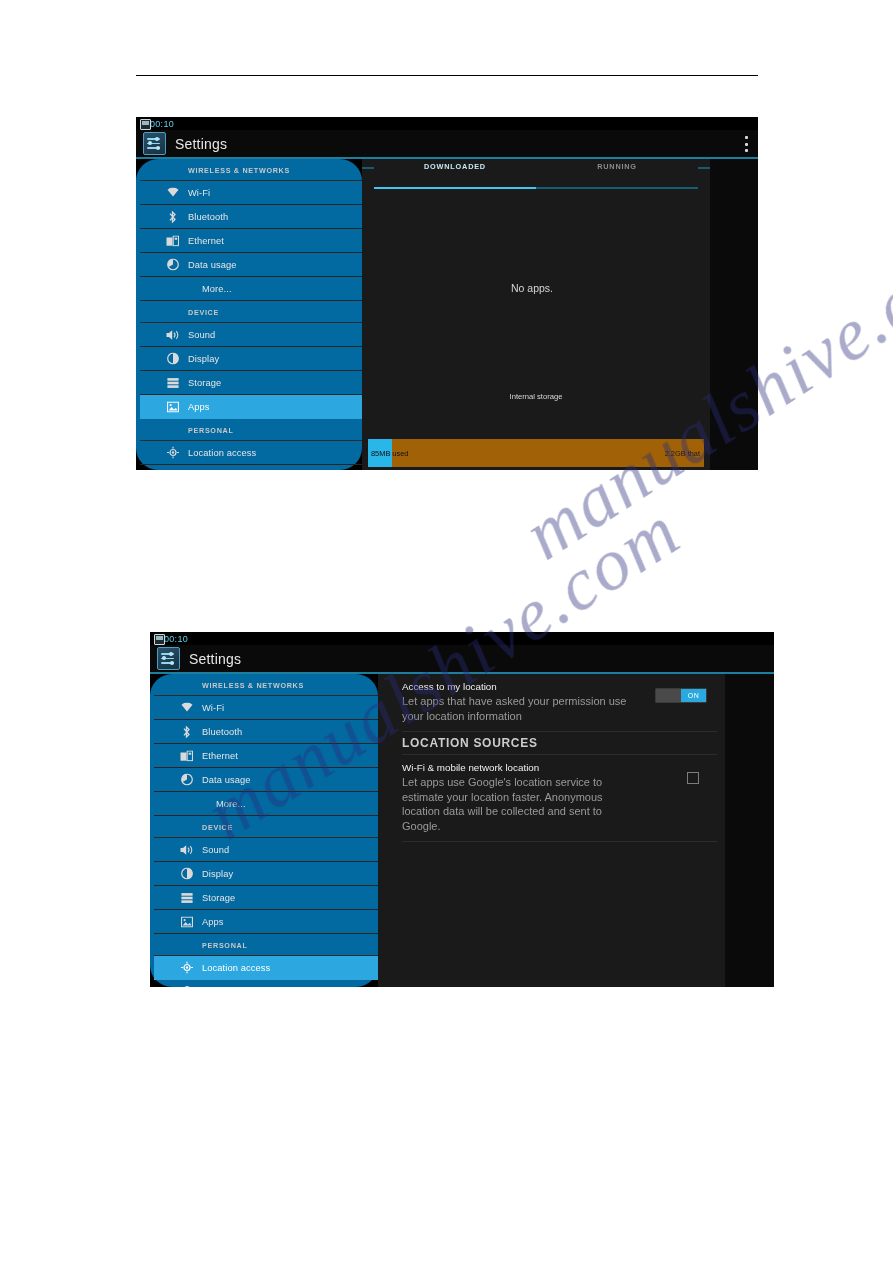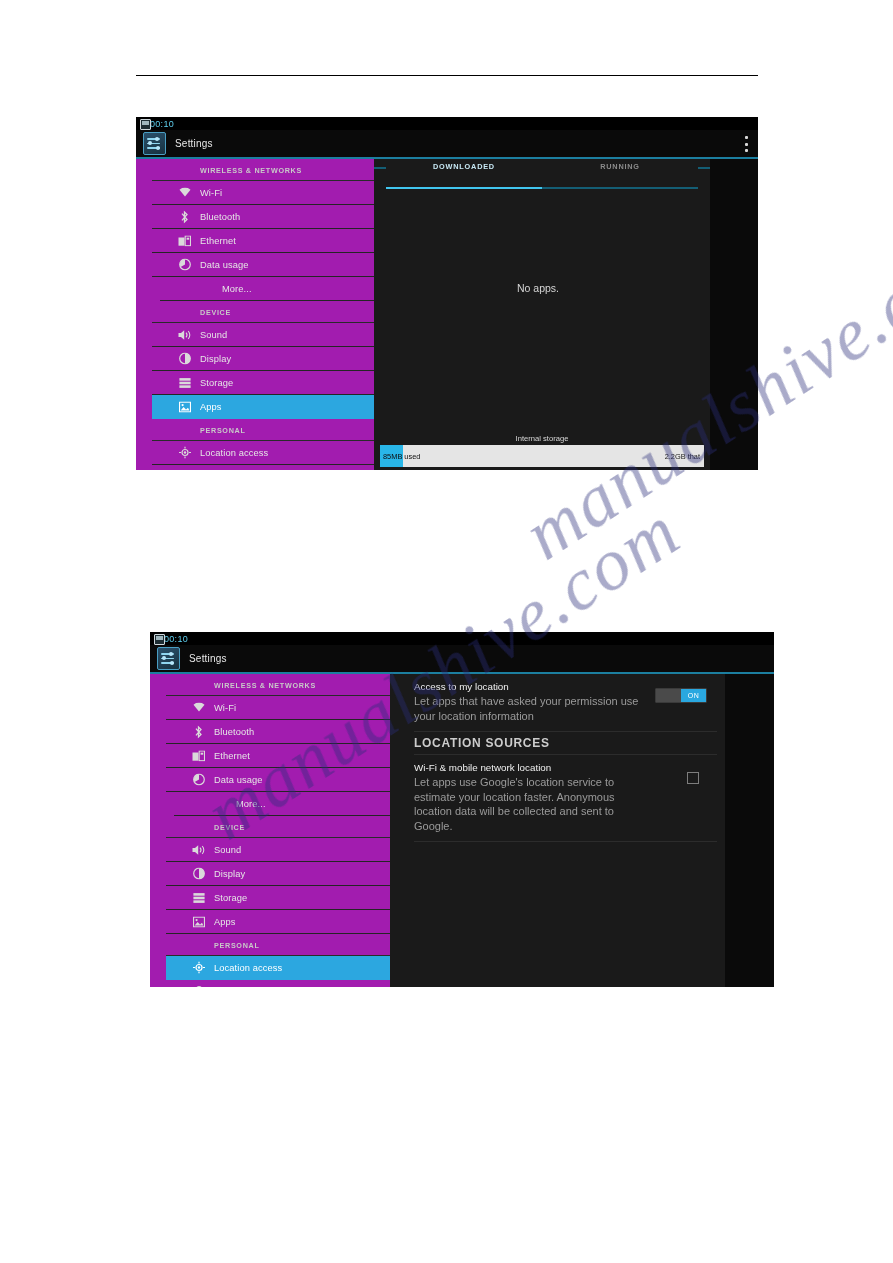--- a/index.html
+++ b/index.html
@@ -149,21 +149,21 @@
     width: 4px; height: 4px;
     border-radius: 50%;
     background: #b6e6fa;
     display: block;
   }
   .app-icon b.d1 { left: 11px; top: 3.7px; }
   .app-icon b.d2 { left: 4px;  top: 8.2px; }
   .app-icon b.d3 { left: 12px; top: 12.7px; }
   .ab-title {
     color: #e8e8e8;
-    font-size: 10px;
+    font-size: 14px;
     margin-left: 9px;
     letter-spacing: 0.2px;
   }
   .overflow {
     position: absolute;
     right: 10px;
     top: 6px;
     width: 4px;
     height: 16px;
     display: flex;
@@ -183,23 +183,24 @@
     display: flex;
     position: relative;
     background: #000000;
     height: calc(100% - 42px);
   }
 
   
   .sidebar {
     width: 222px;
     flex: none;
-    background: #a21caf;
-    padding-left: 16px;
-    position: relative;
+    background: #0369a1;
+    padding-left: 4px;
+    position: relative;
+    border-radius: 22px;
   }
   #shot-location .sidebar { width: 224px; }
 
   .section-label {
     color: #c9c9c9;
     font-size: 7.2px;
     font-weight: bold;
     letter-spacing: 0.7px;
     padding: 7px 0 5px 48px;
     border-bottom: 1px solid #2a2a2a;
@@ -216,21 +217,21 @@
   .nav-item.selected {
     background: #2ca7e0;
     border-bottom: 1px solid #2ca7e0;
   }
   .nav-label {
     color: #e6e6e6;
     font-size: 9.3px;
     letter-spacing: 0.1px;
   }
   .nav-item.selected .nav-label { color: #ffffff; }
-  .nav-item.sub { padding-left: 62px; margin-left: 8px; }
+  .nav-item.sub { padding-left: 62px; }
   .nav-icon {
     position: absolute;
     left: 26px;
     top: 50%;
     transform: translateY(-50%);
     width: 13px;
     height: 13px;
     color: #dadada;
     display: flex;
     align-items: center;
@@ -302,25 +303,26 @@
   }
   .storage-title {
     text-align: center;
     color: #d8d8d8;
     font-size: 7.6px;
     padding-bottom: 2px;
     margin-top: 23px;
   }
   .storage-bar {
     position: relative;
-    height: 22px;
-    background: #e5e5e5;
+    height: 28px;
+    background: #a16207;
     display: flex;
     align-items: center;
     overflow: hidden;
+    margin-top: 36px;
   }
   .storage-used-fill {
     position: absolute;
     left: 0;
     top: 0;
     bottom: 0;
     width: 22px;
     background: #29b6e8;
   }
   .storage-used-label {

